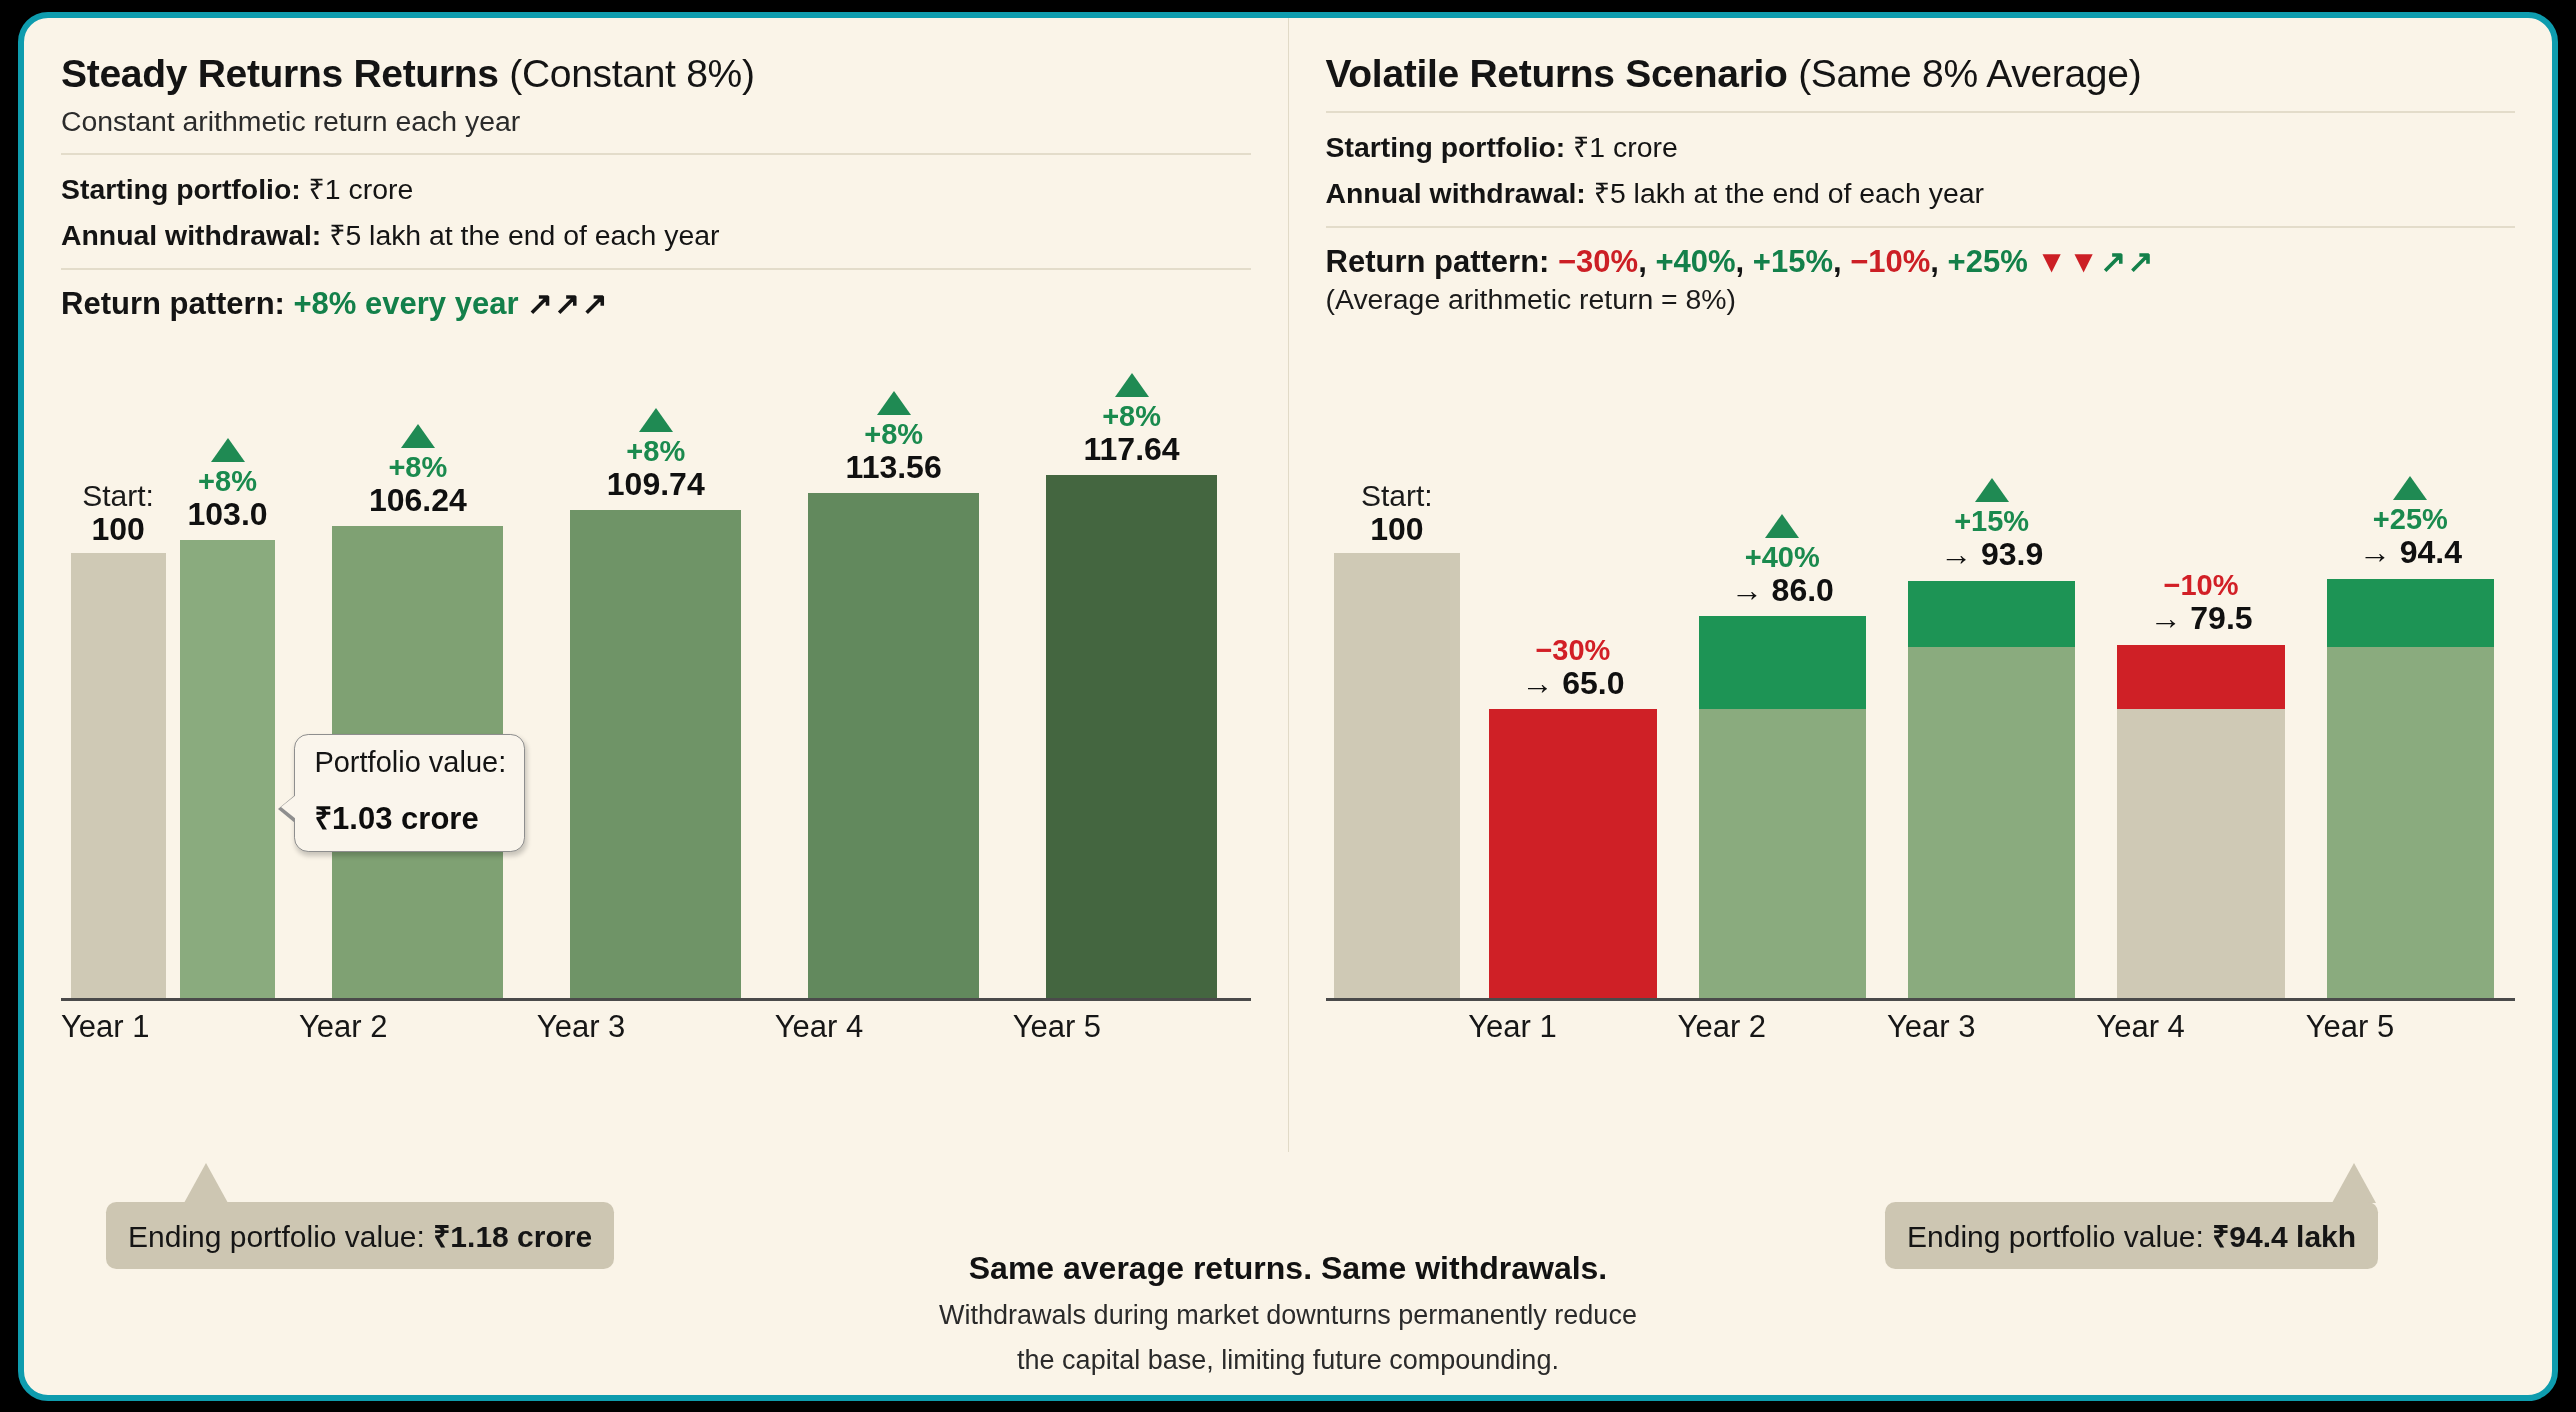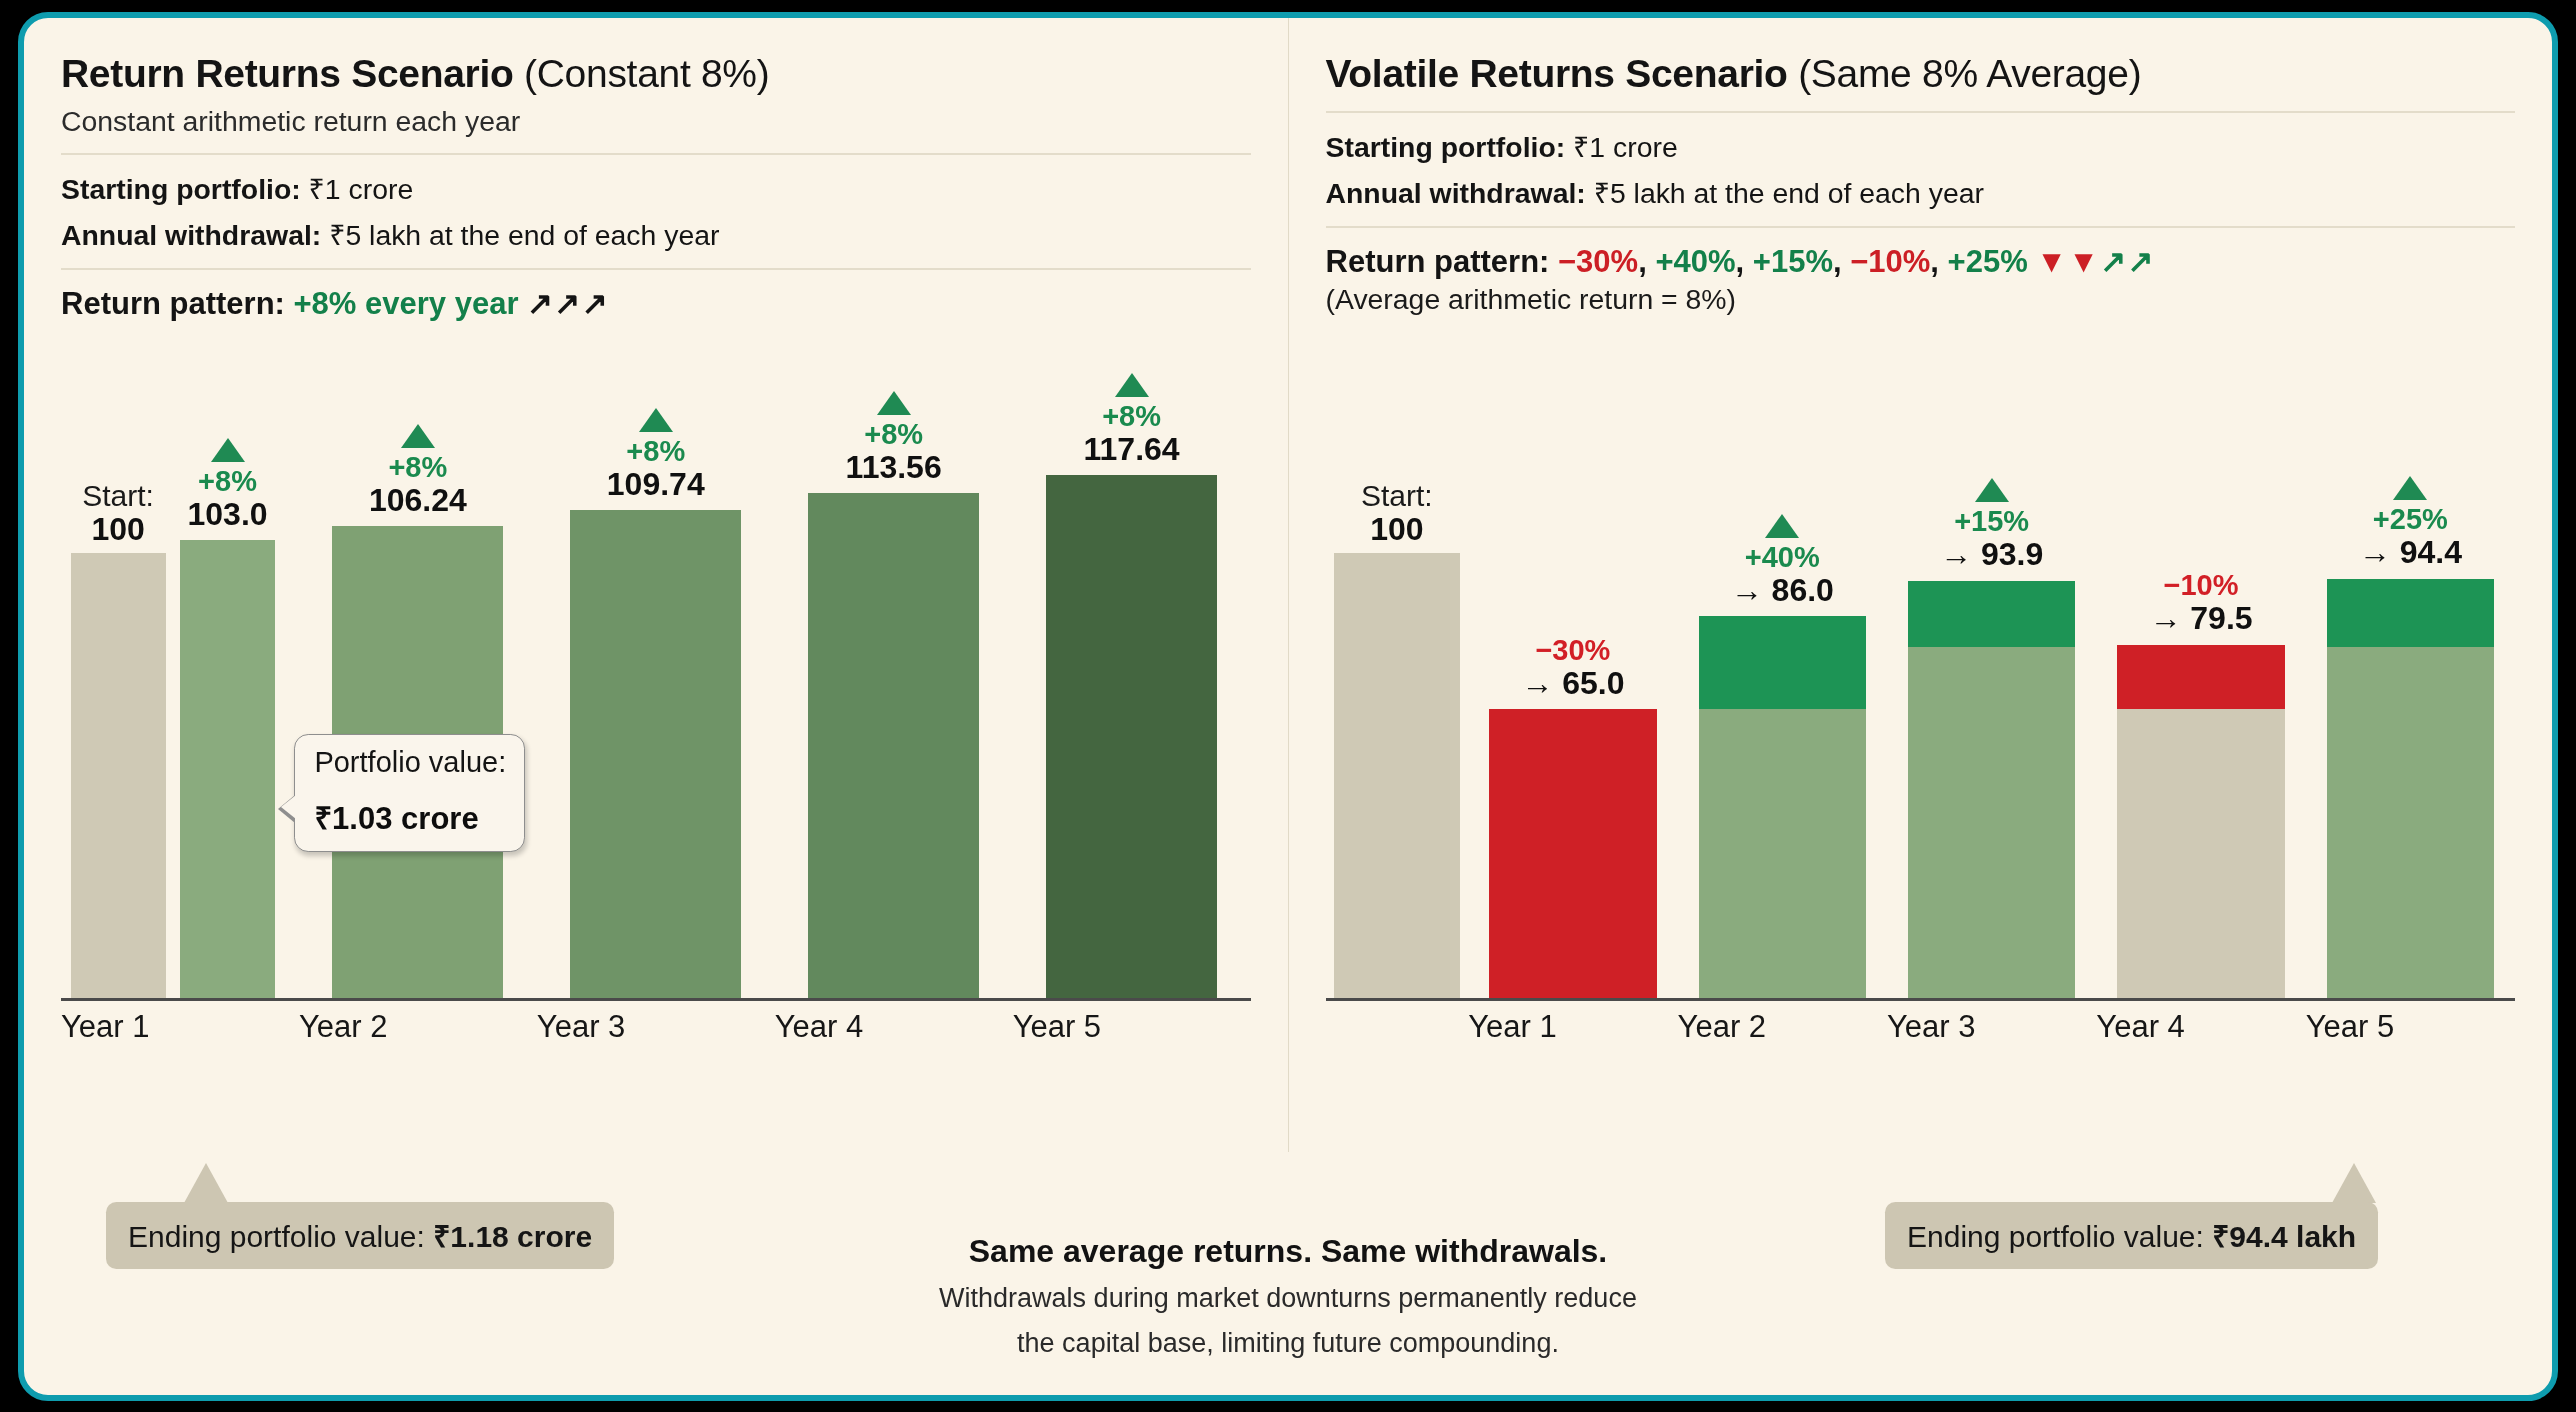--- a/index.html
+++ b/index.html
@@ -86,34 +86,34 @@
   
   .ending{
     position:absolute; background:#cdc6b2; border-radius:10.3px;
     padding:13px 22px; font-size:30px; color:#151515; white-space:nowrap;
   }
   .ending b{ font-weight:700; }
   .pointer{ position:absolute; width:0;height:0;
     border-left:22px solid transparent; border-right:22px solid transparent;
     border-bottom:40px solid #cdc6b2; }
 
-  .footer{ position:absolute; left:0; right:0; bottom:34px; text-align:center; }
+  .footer{ position:absolute; left:0; right:0; bottom:17px; text-align:center; }
   .footer .f1{ font-size:32px; font-weight:700; color:#121212; line-height:1.28; }
   .footer .f2{ font-size:27px; color:#2a2a2a; line-height:1.3; margin-top:9px; }
 </style>
 </head>
 <body>
 
 <div id="card">
 
   <div class="panels">
 
     <div class="panel left">
       <div class="title">
-        <span>Return Returns Scenario</span><span class="sub"> (Constant 8%)</span>
+        <span>Steady Returns Returns</span><span class="sub"> (Constant 8%)</span>
       </div>
       <div class="subtitle">Constant arithmetic return each year</div>
       <div class="rule"></div>
 
       <div class="kv">
         <b>Starting portfolio:</b><span> ₹1 crore</span>
       </div>
       <div class="kv">
         <b>Annual withdrawal:</b><span> ₹5 lakh at the end of each year</span>
       </div>

